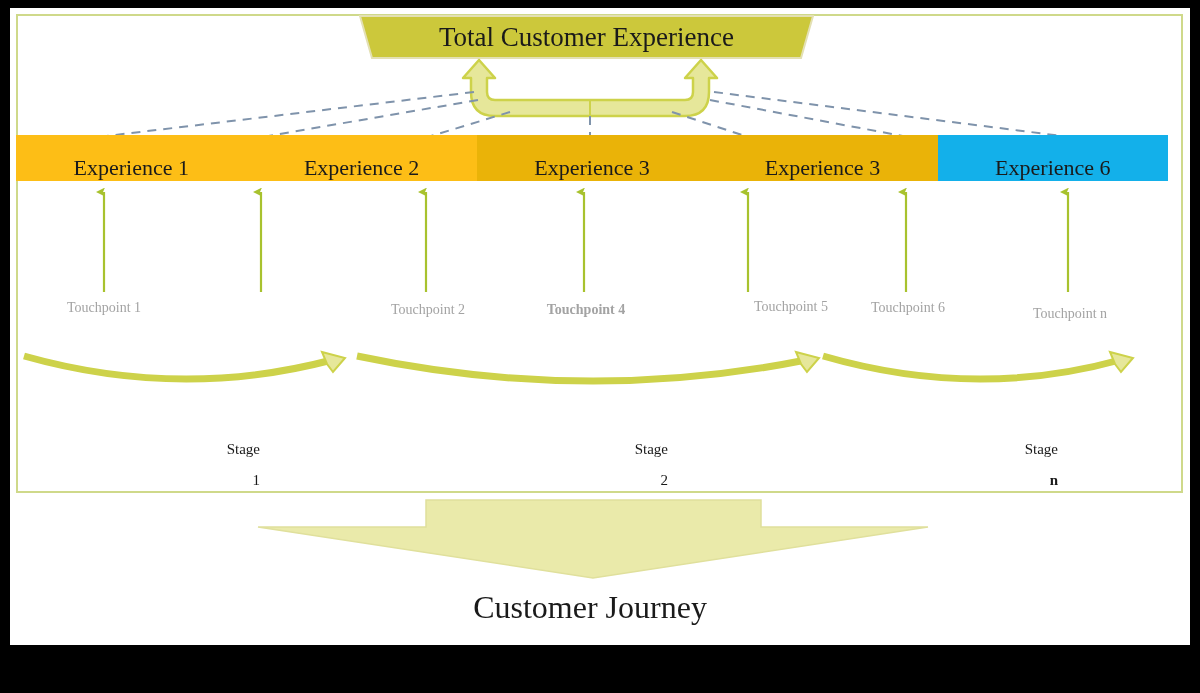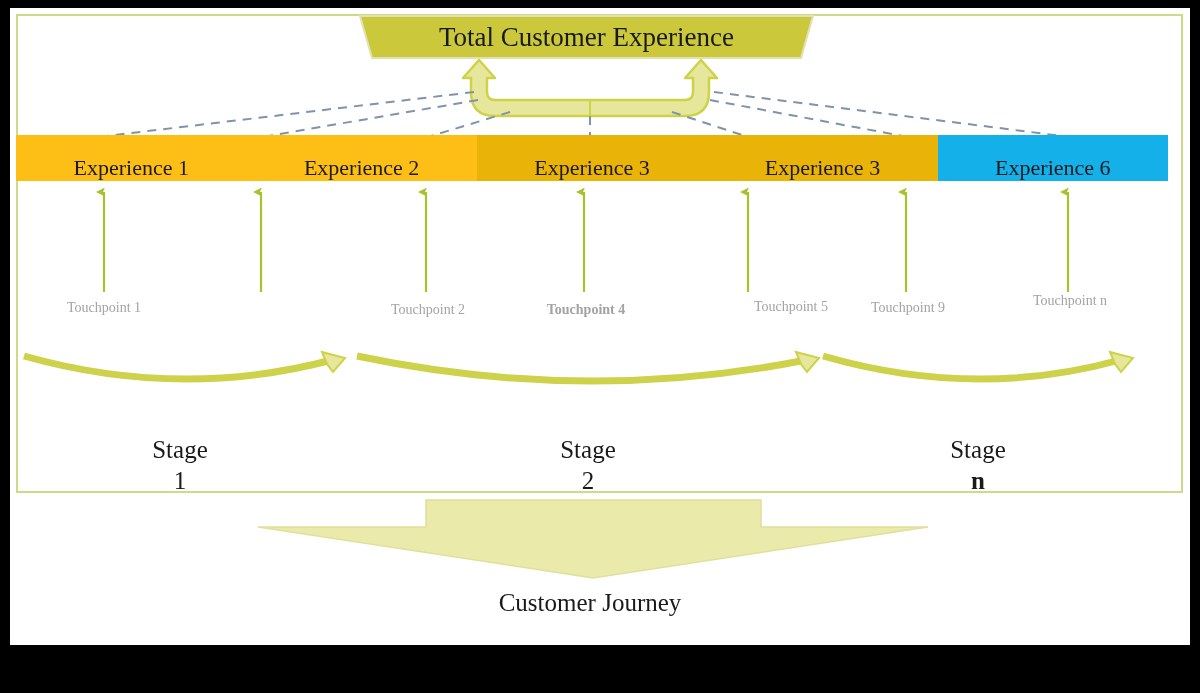--- a/index.html
+++ b/index.html
@@ -87,36 +87,36 @@
     font-size: 14px;
     color: #a3a3a3;
     white-space: nowrap;
     text-align: center;
     z-index: 5;
   }
 
   
   .stage-label {
     position: absolute;
-    font-size: 25px;
-    color: #1a1a1a;
-    text-align: center;
+    font-size: 15px;
+    color: #1a1a1a;
+    text-align: right;
     line-height: 31px;
     z-index: 5;
   }
   .stage-label .sub-n { font-weight: bold; }
 
   
   #cj-caption {
     position: absolute;
     left: 340px;
     top: 589px;
     width: 500px;
     text-align: center;
-    font-size: 25px;
+    font-size: 32px;
     color: #1a1a1a;
     z-index: 5;
   }
 </style>
 </head>
 <body>
 
 <div id="stage">
 
   <div id="canvas"></div>
@@ -189,22 +189,22 @@
     </div>
     <div class="exp-cell exp-g-blue">
       <span>Experience 6</span>
     </div>
   </div>
 
   <div class="tp-label" style="left:24px;  top:300px; width:160px;">Touchpoint 1</div>
   <div class="tp-label" style="left:348px; top:302px; width:160px;">Touchpoint 2</div>
   <div class="tp-label" style="left:506px; top:302px; width:160px;font-weight:bold;">Touchpoint 4</div>
   <div class="tp-label" style="left:668px; top:299px; width:160px;text-align:right;">Touchpoint 5</div>
-  <div class="tp-label" style="left:828px; top:300px; width:160px;">Touchpoint 9</div>
-  <div class="tp-label" style="left:990px; top:293px; width:160px;">Touchpoint n</div>
+  <div class="tp-label" style="left:828px; top:300px; width:160px;">Touchpoint 6</div>
+  <div class="tp-label" style="left:990px; top:306px; width:160px;">Touchpoint n</div>
 
   <div class="stage-label" style="left:100px; top:434px; width:160px;">
     <div>Stage</div>
     <div>1</div>
   </div>
   <div class="stage-label" style="left:508px; top:434px; width:160px;">
     <div>Stage</div>
     <div>2</div>
   </div>
   <div class="stage-label" style="left:898px; top:434px; width:160px;">

